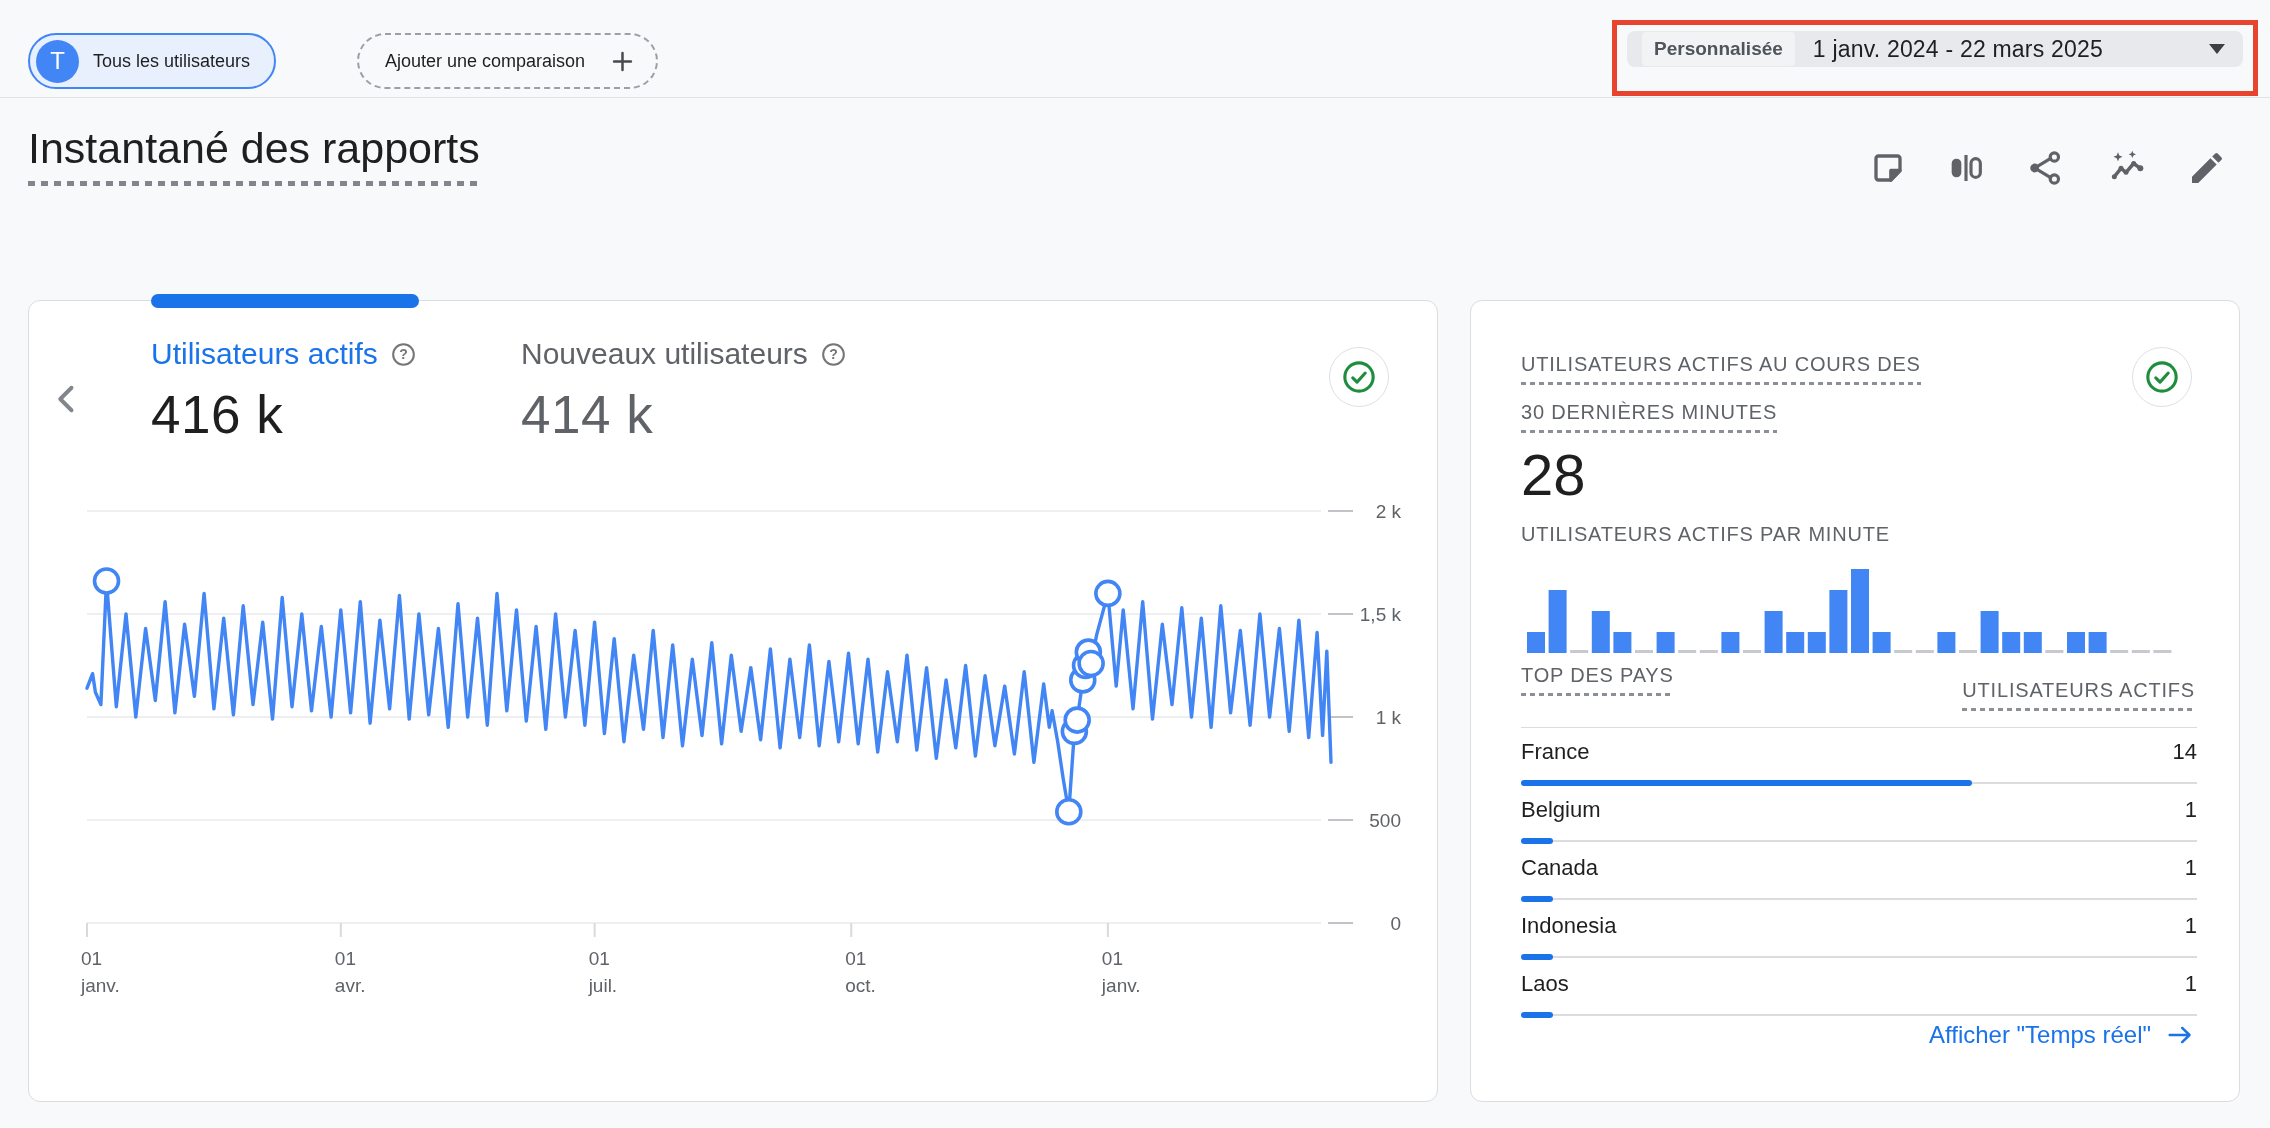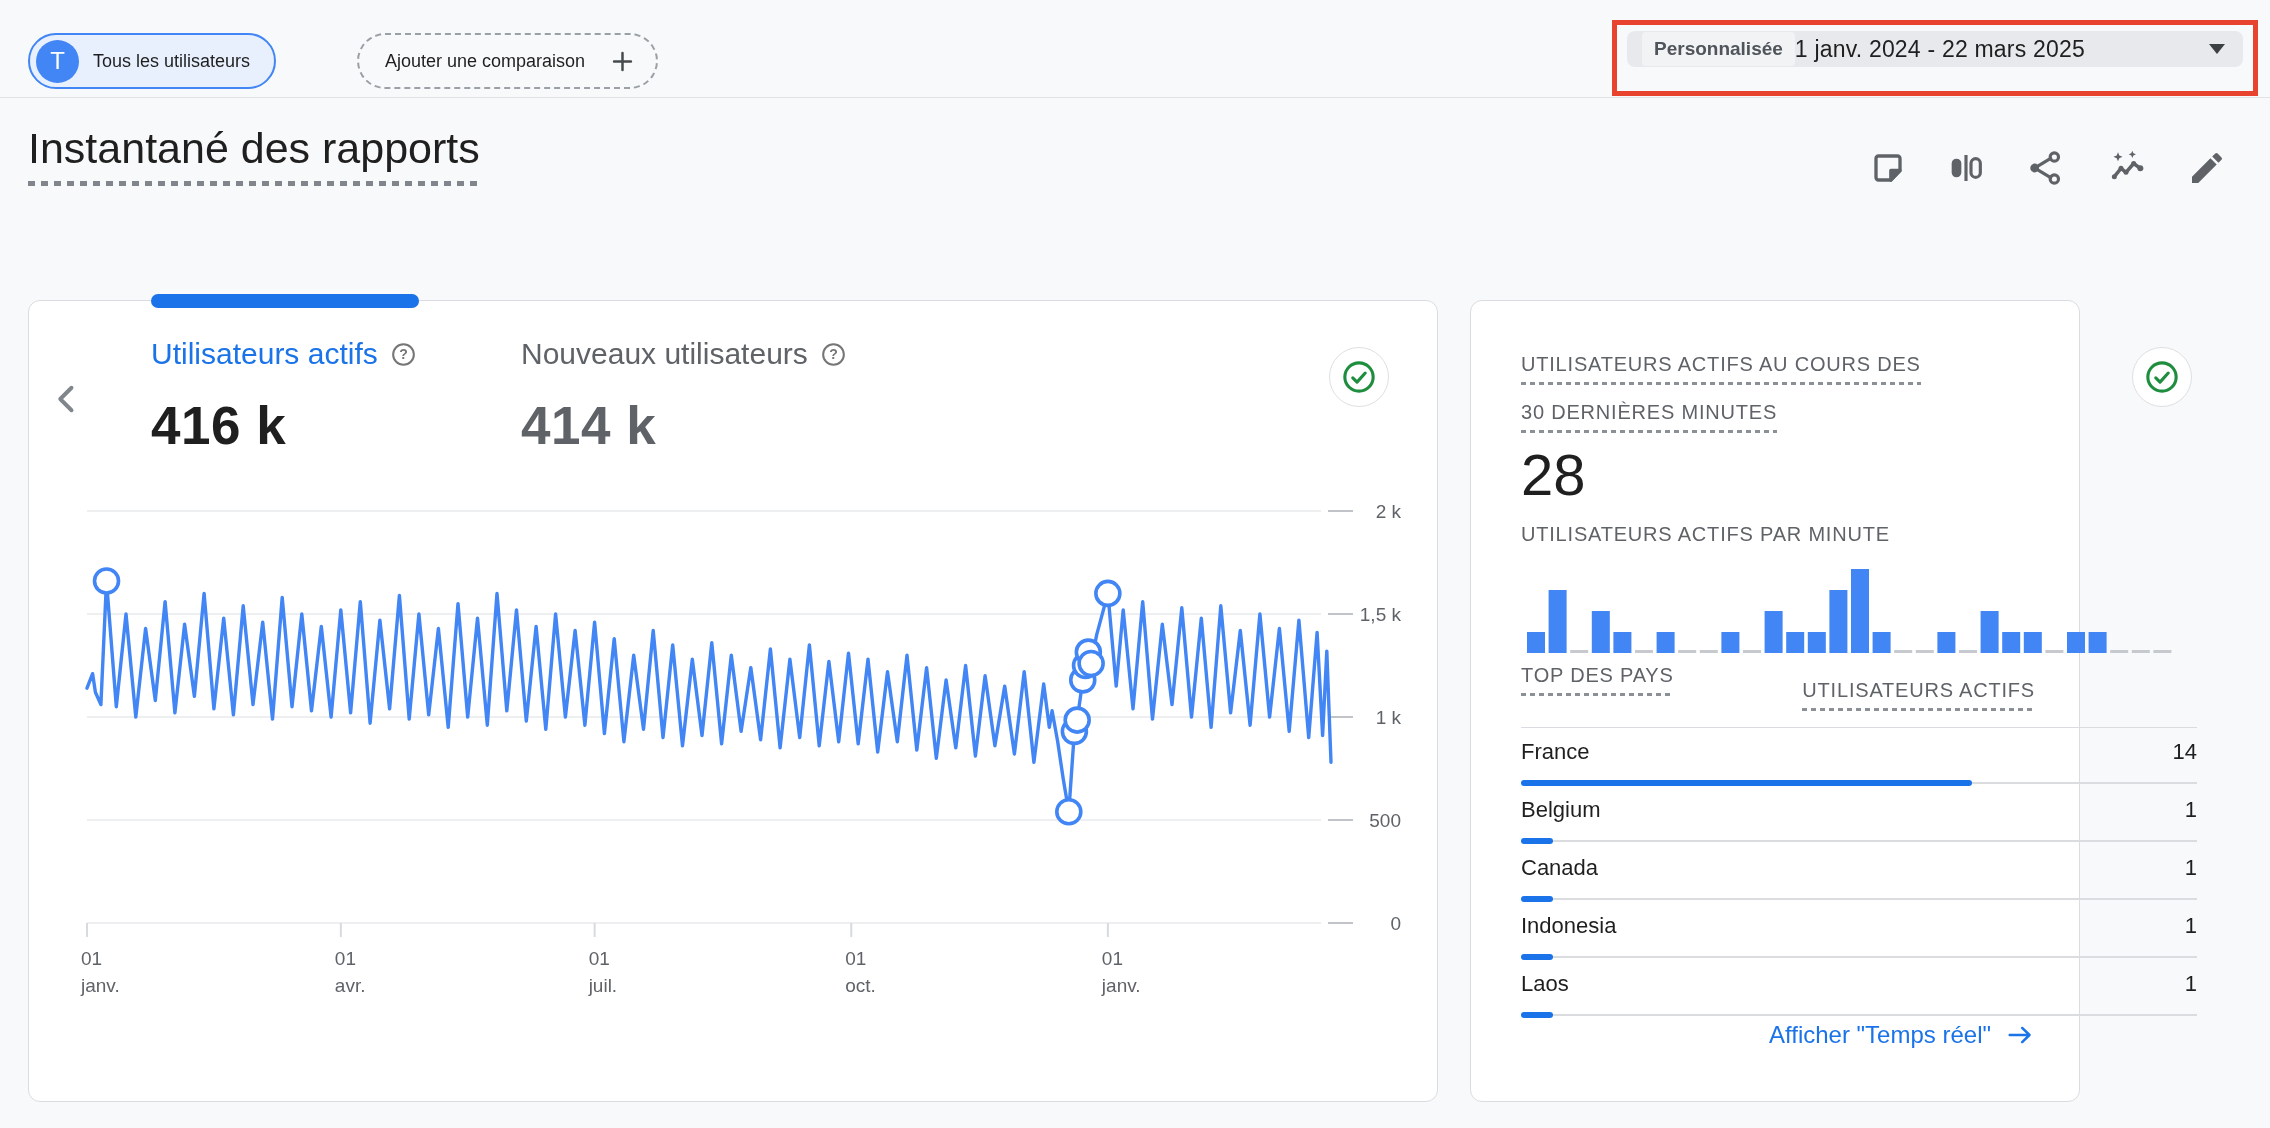--- a/index.html
+++ b/index.html
@@ -14,46 +14,46 @@
   .avatar { width:43px; height:43px; border-radius:50%; background:#4285f4; color:#fff;
     display:flex; align-items:center; justify-content:center; font-size:24px; font-weight:400; }
   .chip-label { font-size:18px; color:#1f1f1f; }
   .chip-compare { left:357px; top:33px; height:56px; border-radius:28px; border:2px dashed #9aa0a6;
     display:flex; align-items:center; padding:0 20px 0 26px; gap:24px; cursor:pointer; }
   .date-annotation { left:1612px; top:20px; width:646px; height:76px; border:5px solid #e8432e; }
   .date-pill { left:1627px; top:31px; width:616px; height:36px; background:#e7e9ec; border-radius:8px;
     display:flex; align-items:center; cursor:pointer; }
   .date-badge { margin-left:15px; background:#f1f3f4; border-radius:4px; padding:6px 12px;
     font-size:19px; font-weight:700; color:#50555b; }
-  .date-range { font-size:23px; font-weight:500; color:#1f1f1f; letter-spacing:.2px;text-align:center; }
+  .date-range { margin-left:18px; font-size:23px; font-weight:500; color:#1f1f1f; letter-spacing:.2px;text-align:center; }
   .caret { margin-left:auto; margin-right:18px; width:0; height:0;
     border-left:8px solid transparent; border-right:8px solid transparent; border-top:10px solid #3c4043; }
   .topbar-divider { left:0; top:97px; width:2270px; height:1px; background:#e1e3e6; }
 
   
   .page-title { left:28px; top:124px; font-size:43px; font-weight:400; color:#1f1f1f;
     display:inline-block; padding-bottom:13px;
     background-image:repeating-linear-gradient(to right,#80868b 0 7px,transparent 7px 13px);
     background-repeat:no-repeat; background-position:left bottom; background-size:100% 5px; }
   .tool-icon { top:150px; width:40px; height:40px; cursor:pointer; display:flex; align-items:center; justify-content:center; }
 
   
   .card { background:#fff; border:1px solid #dadce0; border-radius:12px; }
   .card-main { left:28px; top:300px; width:1410px; height:802px; }
-  .card-rt   { left:1470px; top:300px; width:610px; height:802px; }
+  .card-rt   { left:1470px; top:300px; width:770px; height:802px; }
 
   .tab-indicator { left:122px; top:-7px; width:268px; height:14px; border-radius:7px; background:#1a73e8; }
   .chev { left:20px; top:80px; width:36px; height:36px; cursor:pointer; }
 
   .metric { display:flex; flex-direction:column; }
   .metric-1 { left:122px; top:36px; } .metric-2 { left:492px; top:36px; }
   .metric-label { display:flex; align-items:center; gap:12px; font-size:30px; cursor:pointer; }
   .metric-1 .metric-label-text { color:#1a73e8; }
   .metric-2 .metric-label-text { color:#5f6368; }
-  .metric-value { margin-top:24px; font-size:53px; font-weight:700; letter-spacing:.5px; }
+  .metric-value { margin-top:13px; font-size:53px; font-weight:400; letter-spacing:.5px; }
   .metric-1 .metric-value { color:#1f1f1f; } .metric-2 .metric-value { color:#5f6368; }
   .check-badge { width:60px; height:60px; border-radius:50%; border:1px solid #dde0e3; background:#fff;
     display:flex; align-items:center; justify-content:center; cursor:pointer; }
   .check-main { left:1300px; top:46px; } .check-rt { left:661px; top:46px; }
   #main-chart { left:0; top:160px; }
 
   
   .rt-cap { font-size:20px; font-weight:500; color:#5f6368; letter-spacing:.8px; }
   .dotted-sm { display:inline-block; padding-bottom:9px;
     background-image:repeating-linear-gradient(to right,#8b9096 0 5px,transparent 5px 9px);

